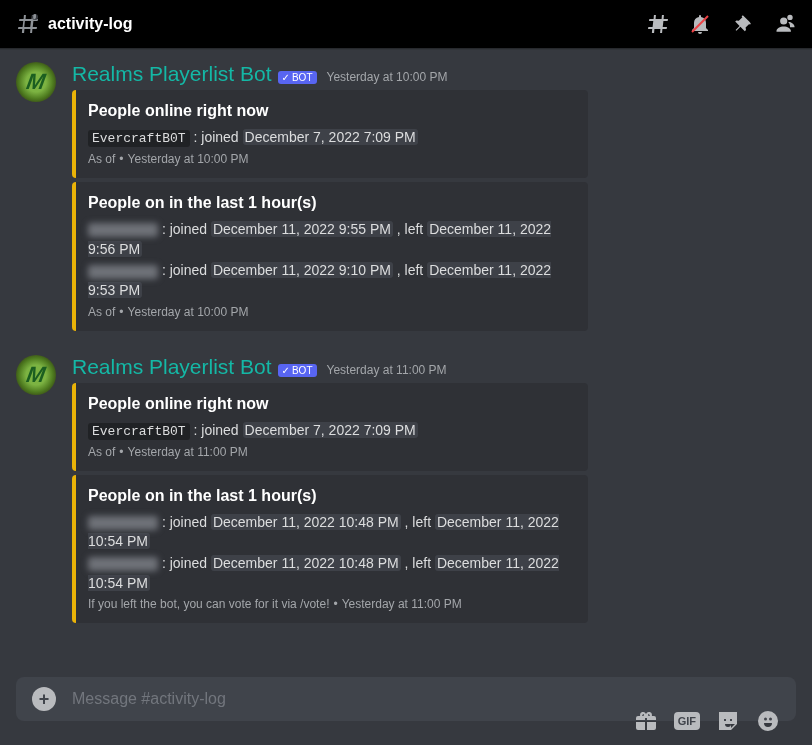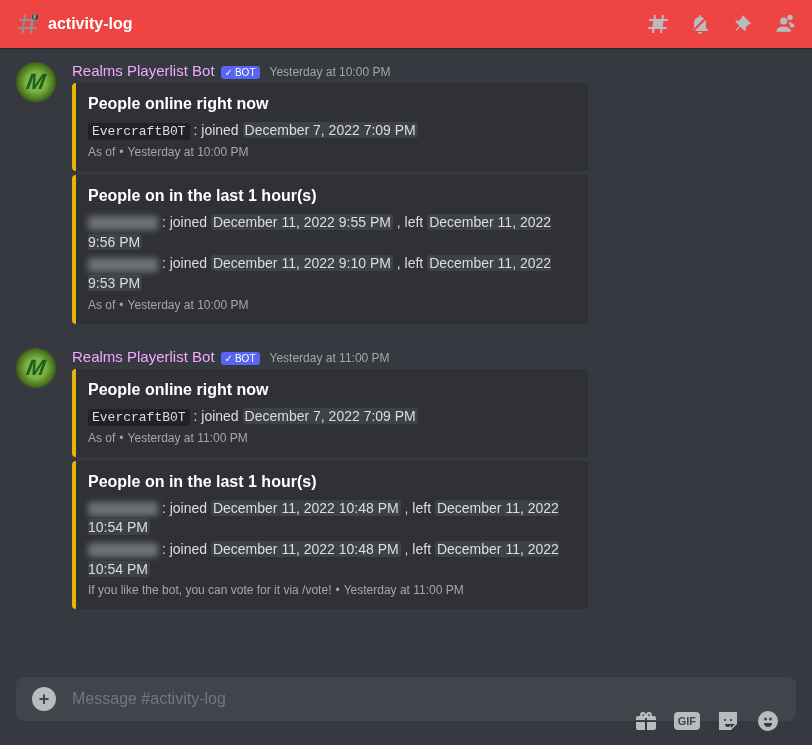--- a/index.html
+++ b/index.html
@@ -11,21 +11,21 @@
     width: 812px;
     height: 745px;
     overflow: hidden;
     display: flex;
     flex-direction: column;
   }
 
   
   .channel-header {
     height: 48px;
-    background: #ef4444;
+    background: #000000;
     display: flex;
     align-items: center;
     padding: 0 16px;
     box-shadow: 0 1px 0 rgba(4,4,5,0.2), 0 1.5px 0 rgba(6,6,7,0.05), 0 2px 0 rgba(4,4,5,0.05);
     z-index: 10;
   }
   .hash-icon {
     margin-right: 8px;
     color: #8e9297;
     display: flex;
@@ -74,23 +74,23 @@
     font-style: italic;
     transform: skewX(-10deg);
   }
   .msg-header {
     display: flex;
     align-items: baseline;
     gap: 6px;
     margin-bottom: 2px;
   }
   .username {
-    color: #f0abfc;
+    color: #14b8a6;
     font-weight: 500;
-    font-size: 15px;
+    font-size: 21px;
   }
   .bot-badge {
     background: #5865f2;
     color: #fff;
     font-size: 10px;
     font-weight: 500;
     padding: 1px 4px;
     border-radius: 3px;
     display: inline-flex;
     align-items: center;
@@ -330,21 +330,21 @@
         </div>
         <div class="line">
           <span class="blur"></span>
           <span>: joined</span>
           <span class="ts-chip">December 11, 2022 10:48 PM</span>
           <span>, left</span>
           <span class="ts-chip">December 11, 2022 10:54 PM</span>
         </div>
       </div>
       <div class="embed-footer">
-        <span>If you like the bot, you can vote for it via /vote!</span> • <span>Yesterday at 11:00 PM</span>
+        <span>If you left the bot, you can vote for it via /vote!</span> • <span>Yesterday at 11:00 PM</span>
       </div>
     </div>
   </div>
 
 </div>
 
 <div class="input-area">
   <div class="input-bar">
     <div class="attach-btn">+</div>
     <div class="input-placeholder">Message #activity-log</div>

